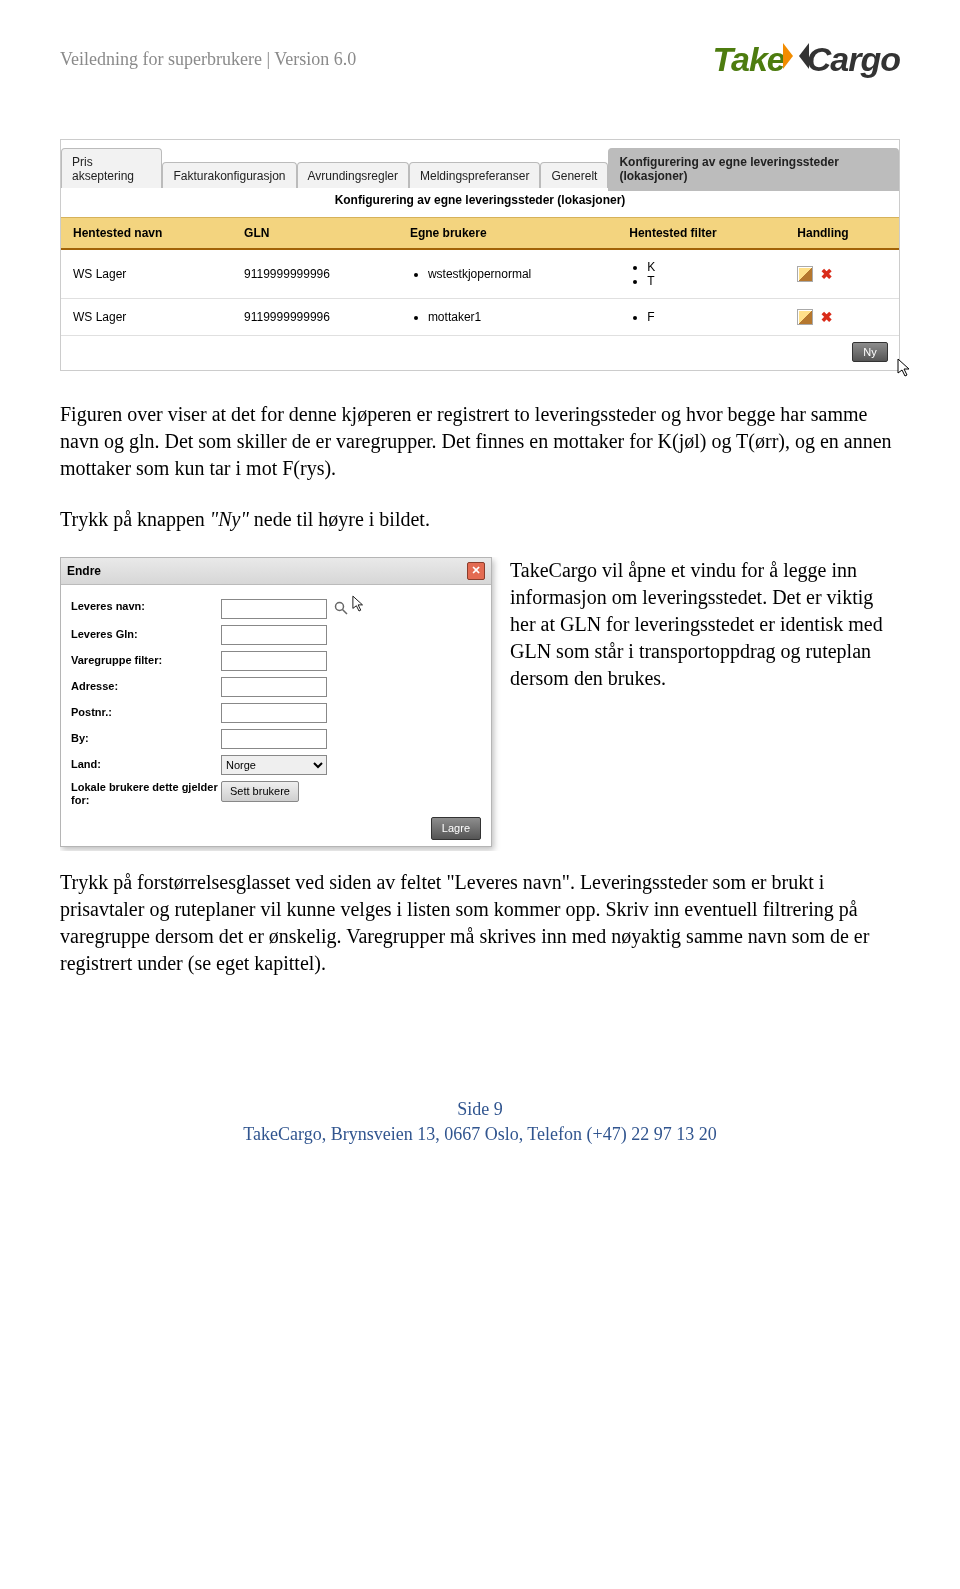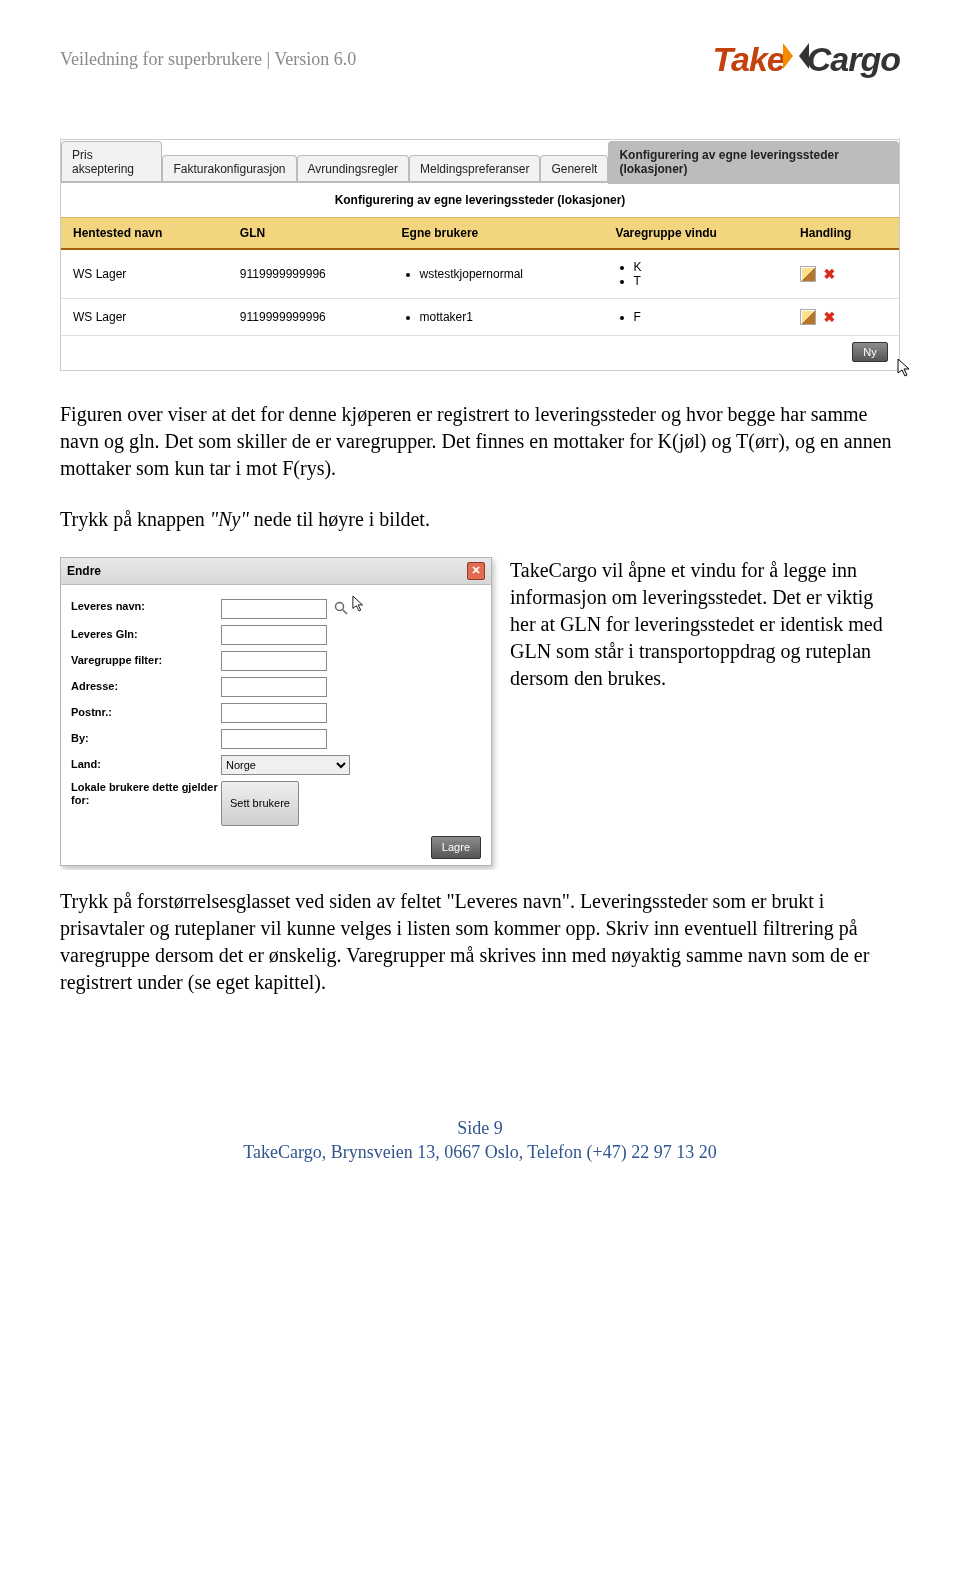--- a/index.html
+++ b/index.html
@@ -25,21 +25,21 @@
     color: #8a8a8a;
   }
   .logo {
     display: flex;
     align-items: baseline;
     font-weight: bold;
     font-size: 34px;
     font-family: Arial, sans-serif;
     letter-spacing: -1px;
   }
-  .logo .take { color: #c2410c; font-style: italic; }
+  .logo .take { color: #4d7c0f; font-style: italic; }
   .logo .x {
     display: inline-block;
     margin: 0 -2px;
     position: relative;
     width: 26px;
     height: 30px;
   }
   .logo .x::before, .logo .x::after {
     content: '';
     position: absolute;
@@ -66,21 +66,21 @@
   .tab {
     padding: 6px 10px 5px 10px;
     border: 1px solid #bbb;
     border-bottom: none;
     margin-right: 0;
     margin-left: 0;
     background: #f2f2f2;
     color: #222;
     border-radius: 4px 4px 0 0;
     position: relative;
-    top: 1px;
+    top: 8px;
   }
   .tab.active {
     background: #bcbcbc;
     font-weight: bold;
     border-bottom: 3px solid #bcbcbc;
     margin-bottom: -3px;
   }
   .panel-title {
     text-align: center;
     font-weight: bold;
@@ -202,34 +202,34 @@
     border: 1px solid #888;
     height: 16px;
     font-size: 11px;
     padding: 1px 2px;
     width: 100px;
   }
   .form-field select {
     border: 1px solid #888;
     height: 20px;
     font-size: 11px;
-    width: 129px;
+    width: 106px;
   }
   .hint {
     font-size: 11px;
     font-style: italic;
     color: #333;
     margin: 4px 0 4px 150px;
   }
   .small-btn {
     display: inline-block;
     background: linear-gradient(#efefef,#cfcfcf);
     border: 1px solid #888;
     font-size: 11px;
-    padding: 14px 8px;
+    padding: 2px 8px;
     border-radius: 2px;
   }
   .dlg-foot {
     text-align: right;
     padding: 4px 0 0 0;
   }
   .lagre-btn {
     display: inline-block;
     background: linear-gradient(#8d8d8d,#555);
     color: #fff;
@@ -287,21 +287,21 @@
       <div class="tab">Generelt</div>
       <div class="tab active">Konfigurering av egne leveringssteder (lokasjoner)</div>
     </div>
     <div class="panel-title">Konfigurering av egne leveringssteder (lokasjoner)</div>
     <table class="grid">
       <thead>
         <tr>
           <th>Hentested navn</th>
           <th>GLN</th>
           <th>Egne brukere</th>
-          <th>Varegruppe vindu</th>
+          <th>Hentested filter</th>
           <th>Handling</th>
         </tr>
       </thead>
       <tbody>
         <tr>
           <td>WS Lager</td>
           <td>9119999999996</td>
           <td>
             <ul class="cell-list">
                 <li>wstestkjopernormal</li>

